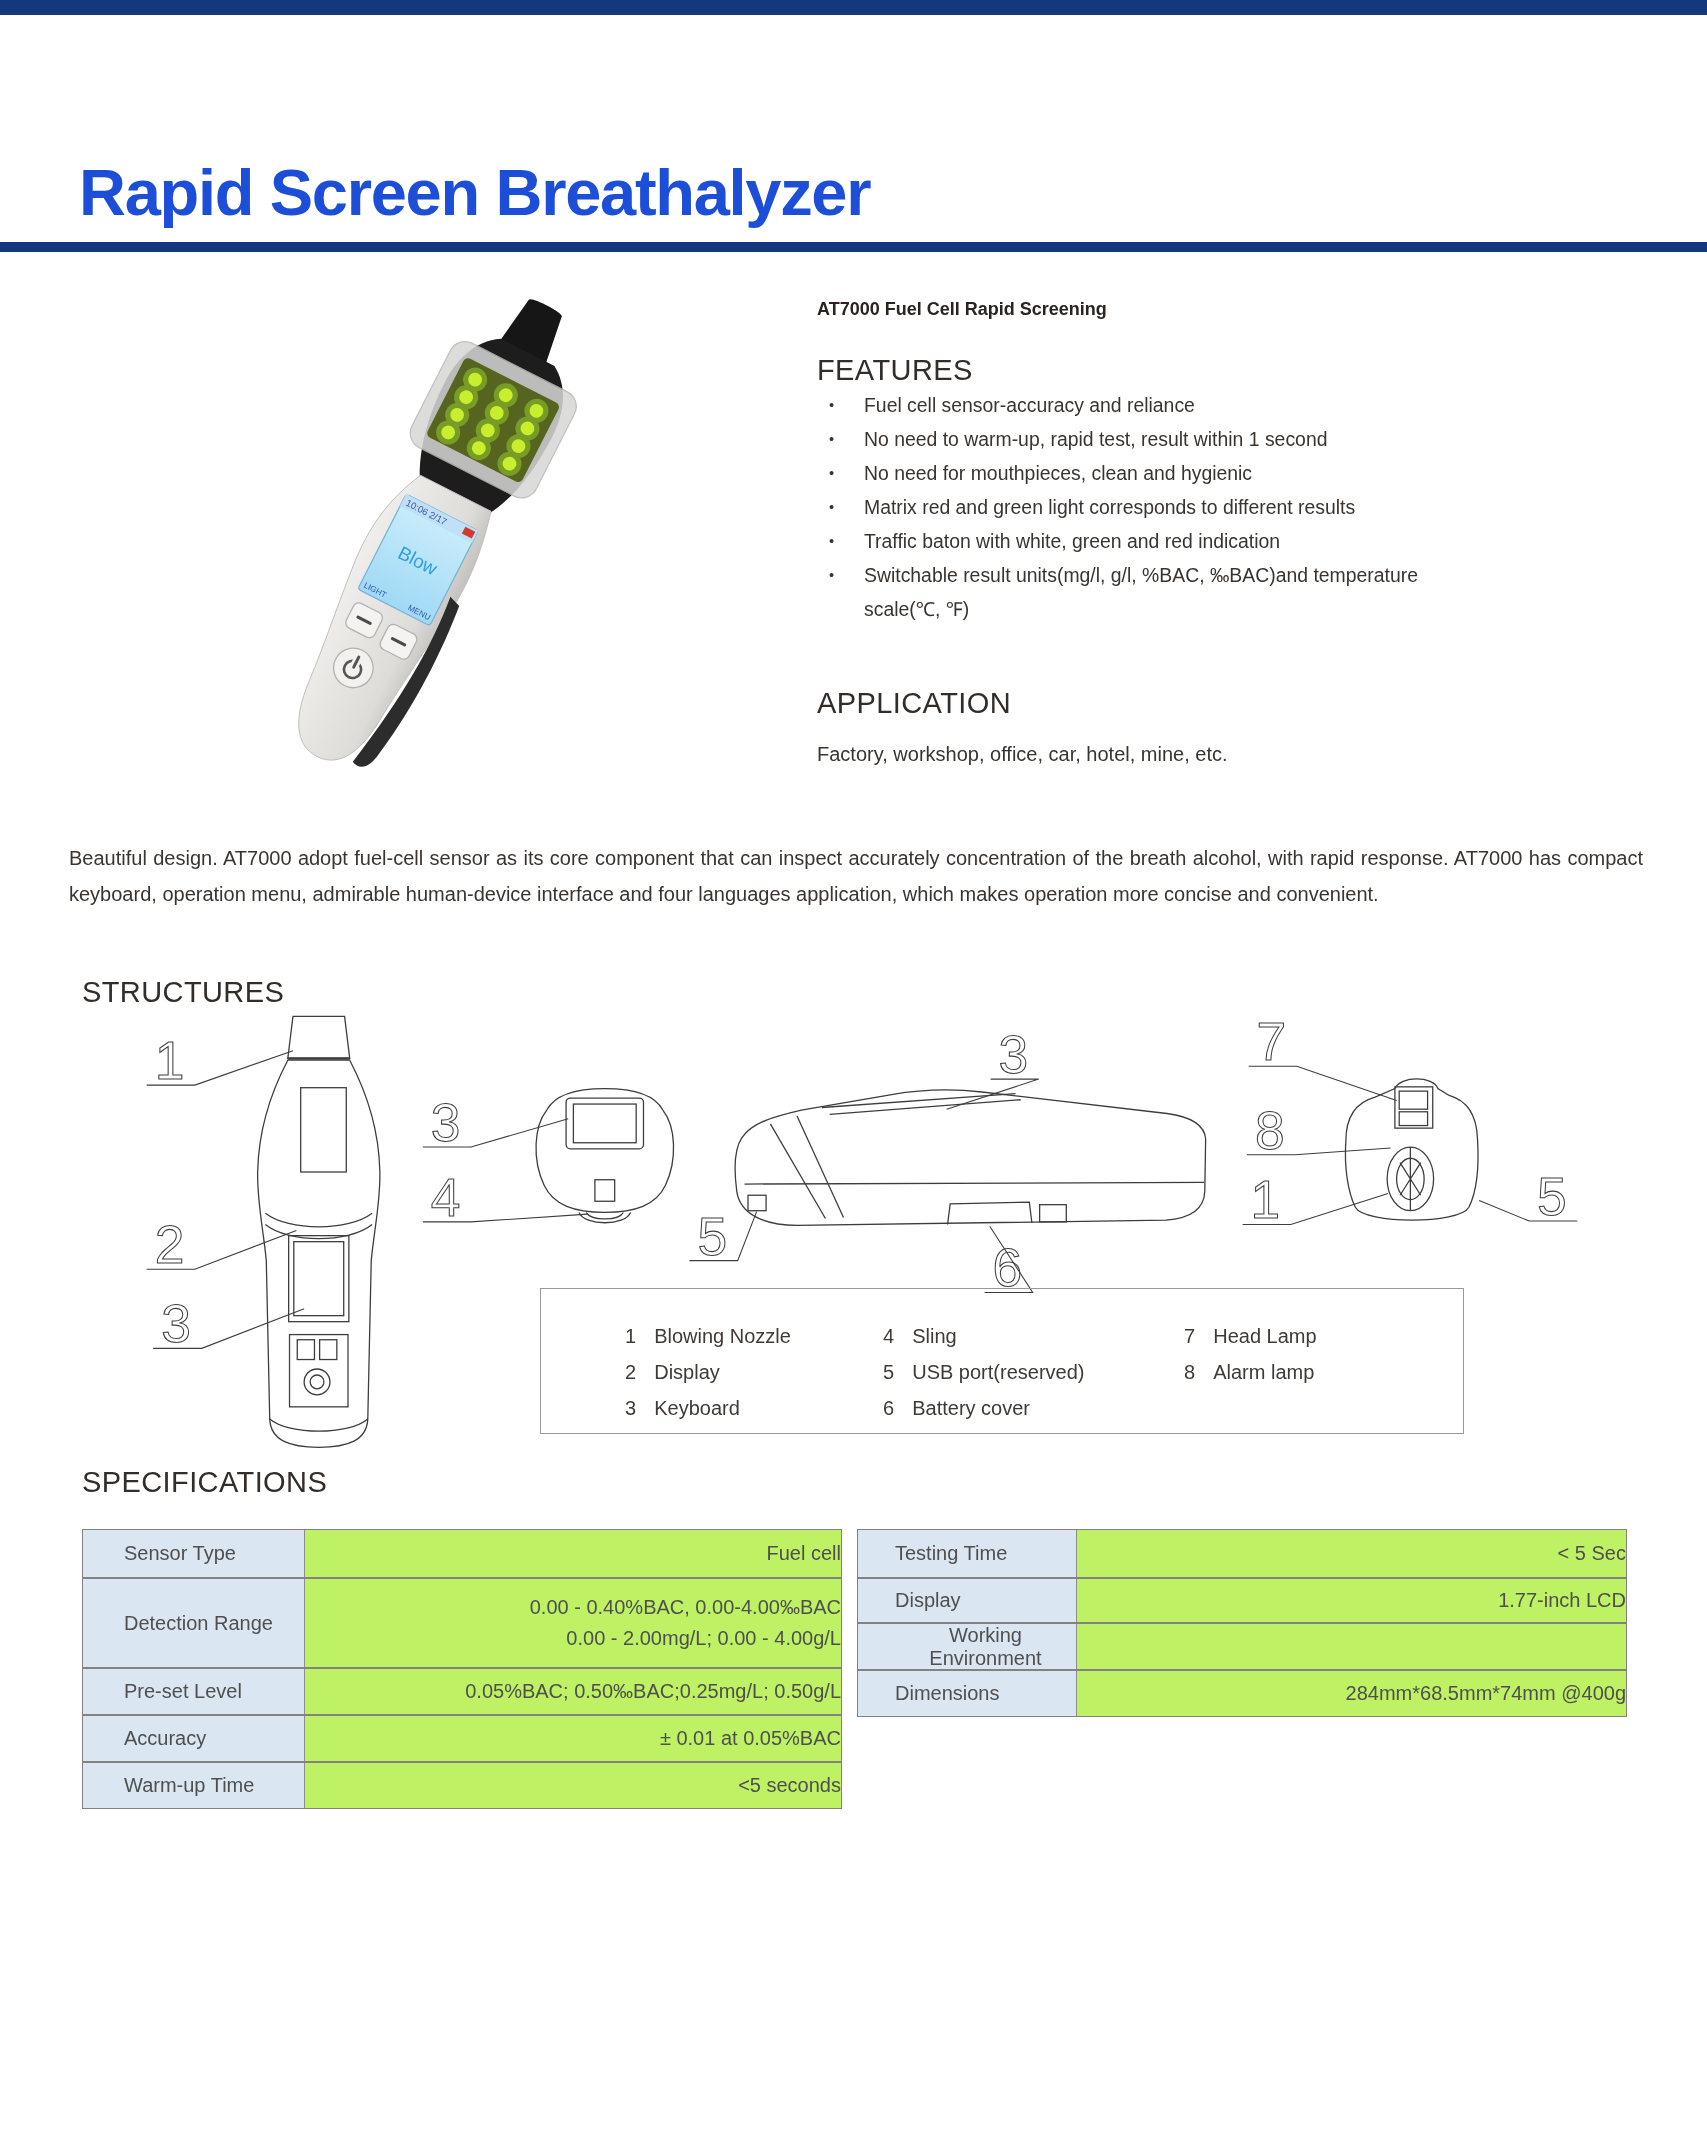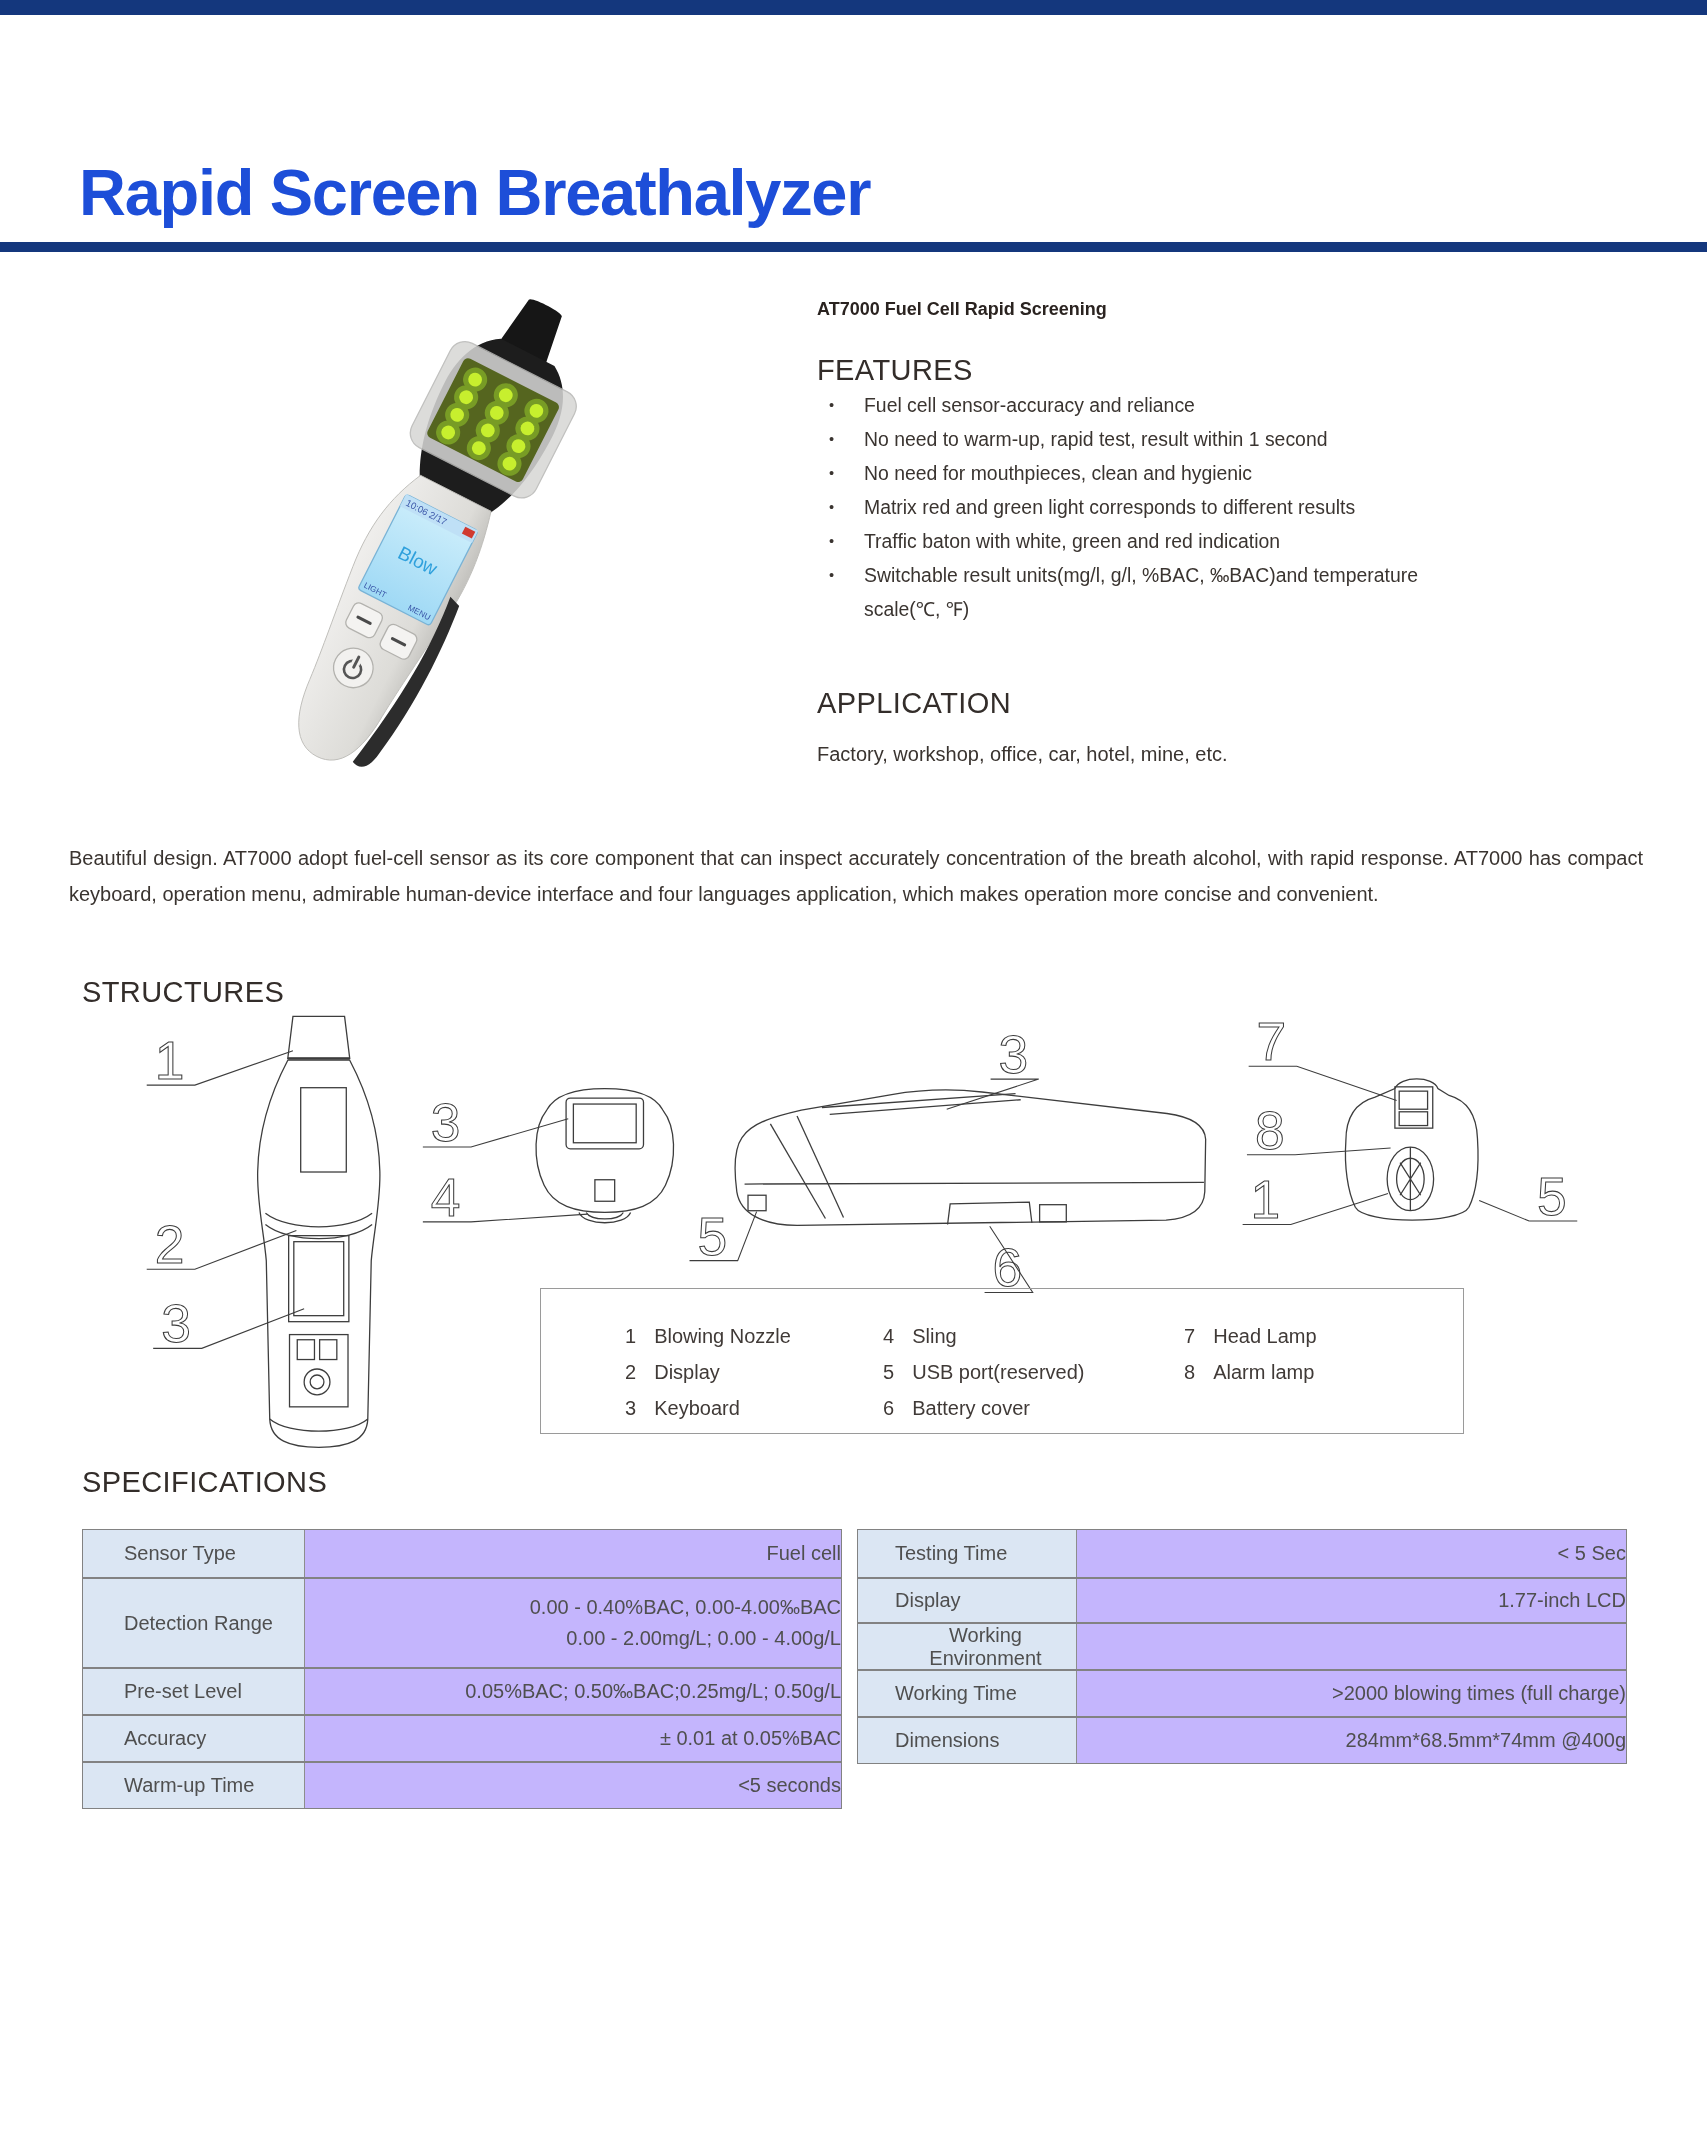--- a/index.html
+++ b/index.html
@@ -34,21 +34,21 @@
   #structures-svg{position:absolute;left:65px;top:1011px;}
 
   #legend-box{position:absolute;left:540px;top:1288px;width:924px;height:146px;
     border:1.7px solid #9a9a9a;box-sizing:border-box;
     display:grid;grid-auto-flow:column;grid-template-rows:repeat(3,36px);
     grid-template-columns:258px 301px auto;padding:36px 0 0 84px;}
   .legend-item{font-size:20px;color:#403a37;white-space:nowrap;}
   .legend-item .lg-num{display:inline-block;min-width:18px;margin-right:11.2px;}
 
   
-  .spec-table{position:absolute;top:1529px;border:1.3px solid #828282;box-sizing:content-box;background:#c4b5fd;}
+  .spec-table{position:absolute;top:1529px;border:1.3px solid #828282;box-sizing:content-box;background:#bef264;}
   #spec-table-left{left:82px;width:758px;}
   #spec-table-right{left:857px;width:768px;}
   .spec-row{display:flex;box-sizing:border-box;}
   .spec-row + .spec-row{border-top:2.2px solid #828282;}
   .spec-label{background:#dbe6f3;border-right:1.3px solid #8d8d8d;box-sizing:border-box;
     display:flex;align-items:center;font-size:20px;color:#4f4f4f;}
   #spec-table-left .spec-label{width:222px;padding-left:41px;}
   #spec-table-right .spec-label{width:219px;padding-left:37px;text-align:center;}
   .spec-value{flex:1;display:flex;flex-direction:column;justify-content:center;
     font-size:20px;color:#4f4f4f;line-height:1.55;align-items:flex-end;}
@@ -329,28 +329,20 @@
           <span>1.77-inch LCD</span>
         </div>
     </div>
     <div class="spec-row h110">
       <div class="spec-label">
           <span>Working Environment</span>
         </div>
     </div>
     <div class="spec-row h110">
       <div class="spec-label">
-          <span>Working Time</span>
-        </div>
-      <div class="spec-value">
-          <span>&gt;2000 blowing times (full charge)</span>
-        </div>
-    </div>
-    <div class="spec-row h110">
-      <div class="spec-label">
           <span>Dimensions</span>
         </div>
       <div class="spec-value">
           <span>284mm*68.5mm*74mm @400g</span>
         </div>
     </div>
   </div>
 
 </div>
 

